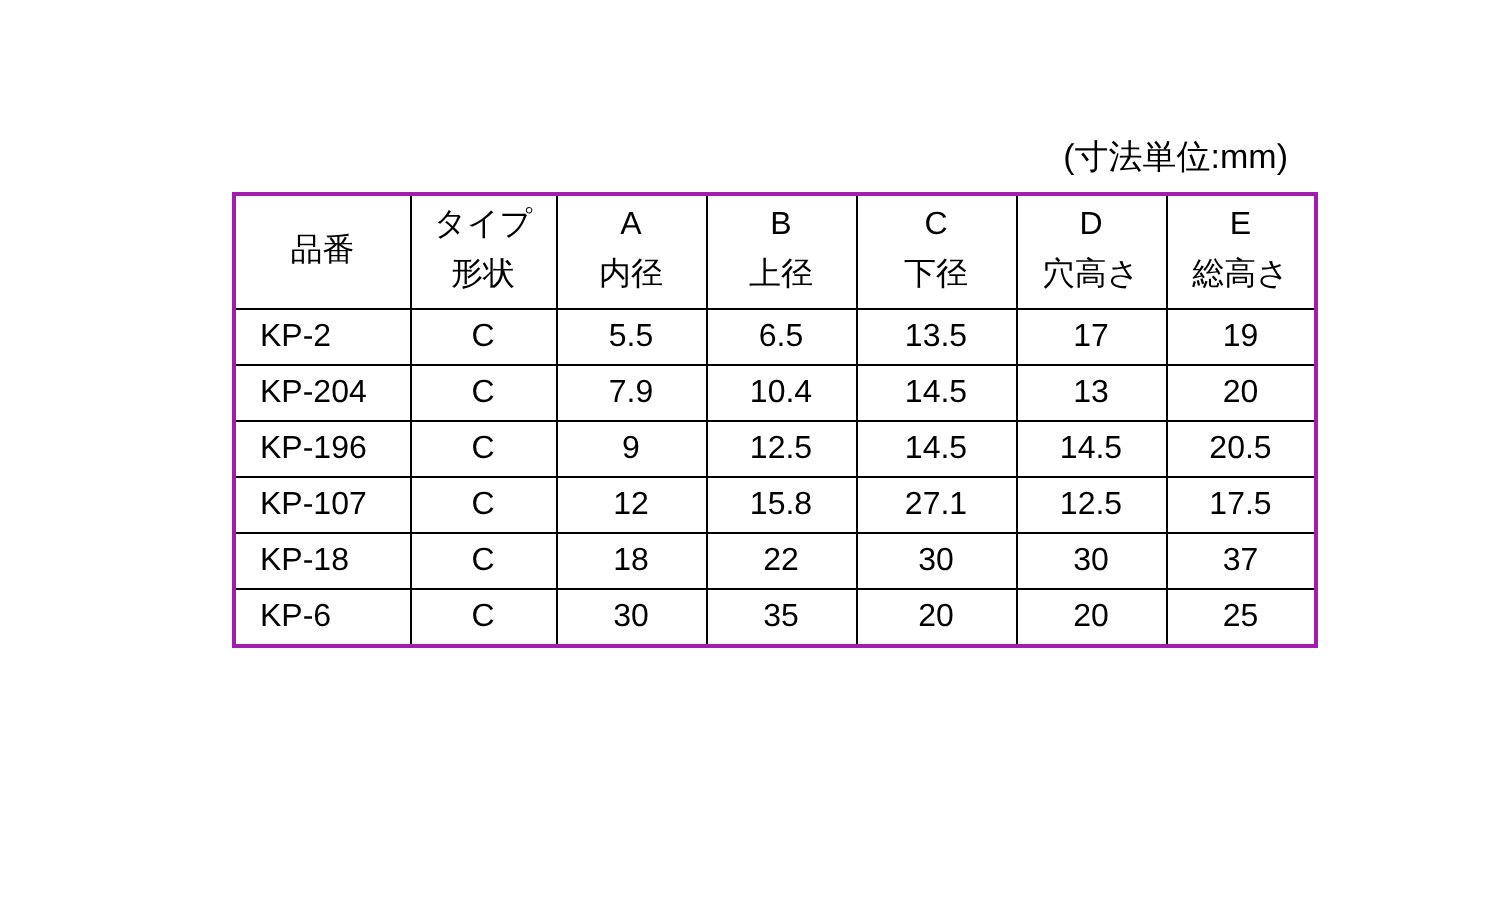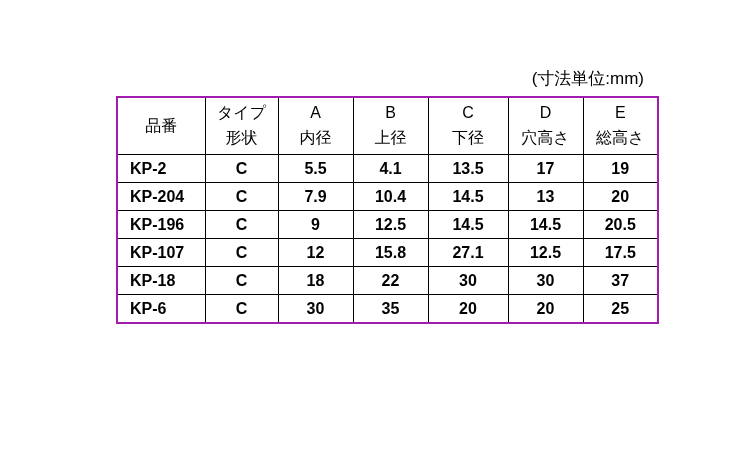--- a/index.html
+++ b/index.html
@@ -46,21 +46,20 @@
     padding: 0;
     overflow: hidden;
     white-space: nowrap;
   }
   table.spec-table thead th {
     height: 56px;
     line-height: 1.55;
   }
   table.spec-table tbody td {
     height: 27px;
-    font-weight: bold;
   }
   table.spec-table tbody td.part {
     text-align: left;
     padding-left: 12px;
   }
   col.c-hinban { width: 88px; }
   col.c-type   { width: 73px; }
   col.c-a      { width: 75px; }
   col.c-b      { width: 75px; }
   col.c-c      { width: 80px; }
@@ -112,21 +111,21 @@
             <div>E</div>
             <div>総高さ</div>
           </th>
         </tr>
     </thead>
     <tbody>
         <tr>
           <td class="part">KP-2</td>
           <td>C</td>
           <td>5.5</td>
-          <td>4.1</td>
+          <td>6.5</td>
           <td>13.5</td>
           <td>17</td>
           <td>19</td>
         </tr>
         <tr>
           <td class="part">KP-204</td>
           <td>C</td>
           <td>7.9</td>
           <td>10.4</td>
           <td>14.5</td>

